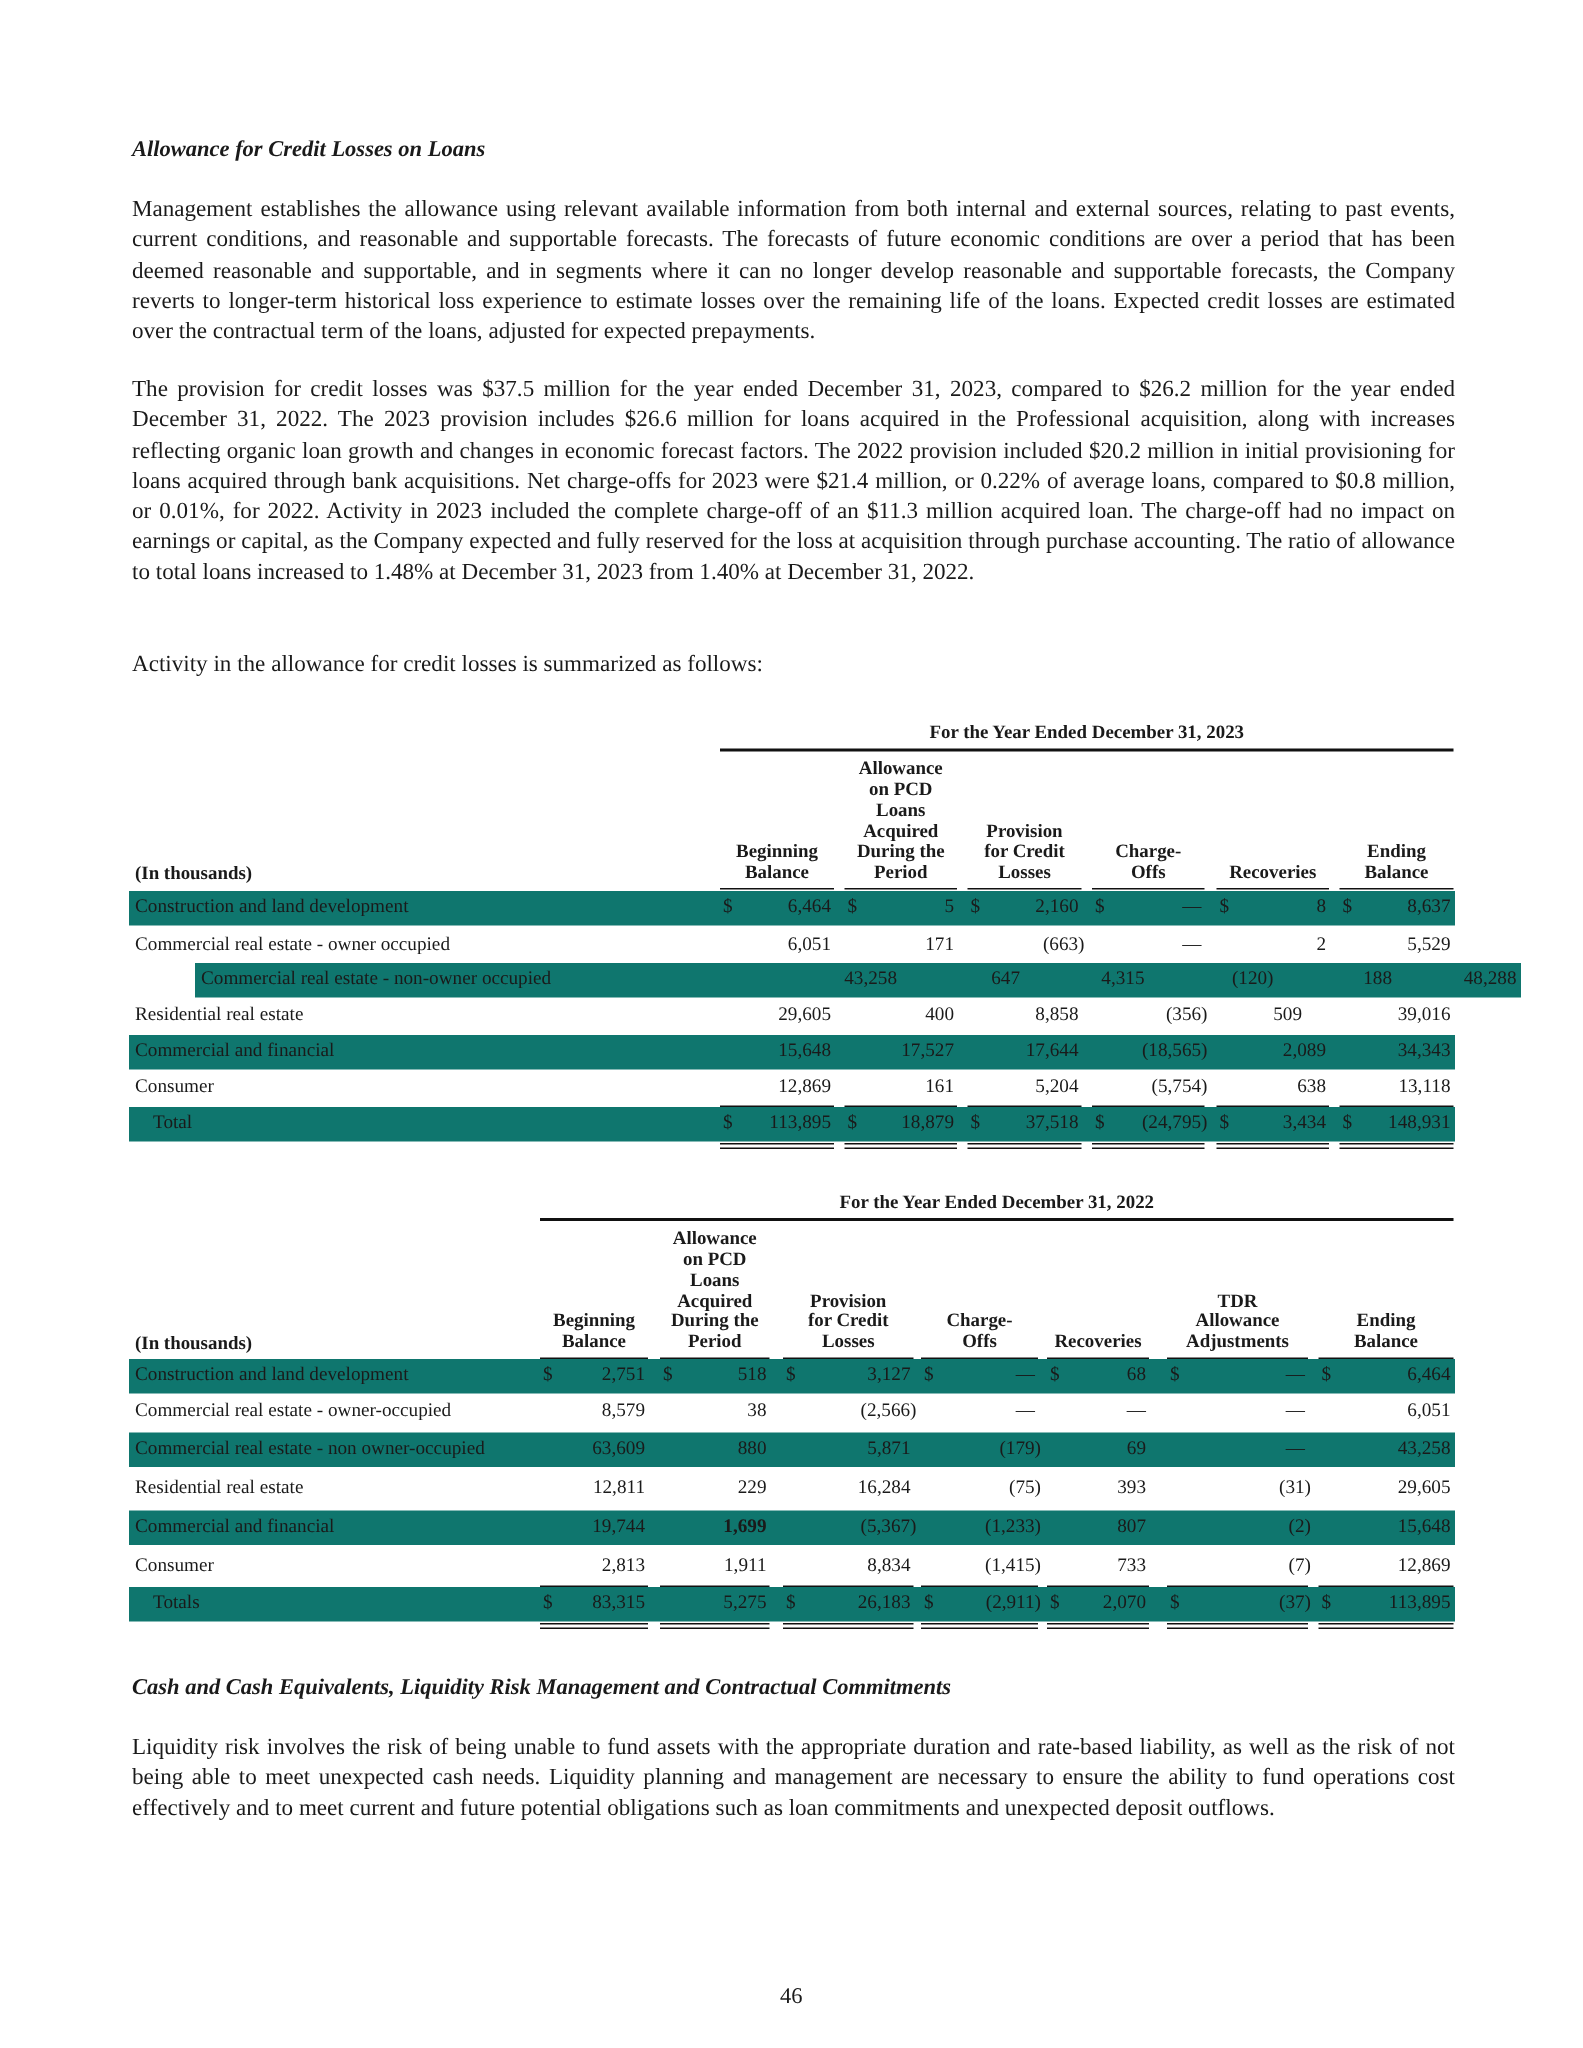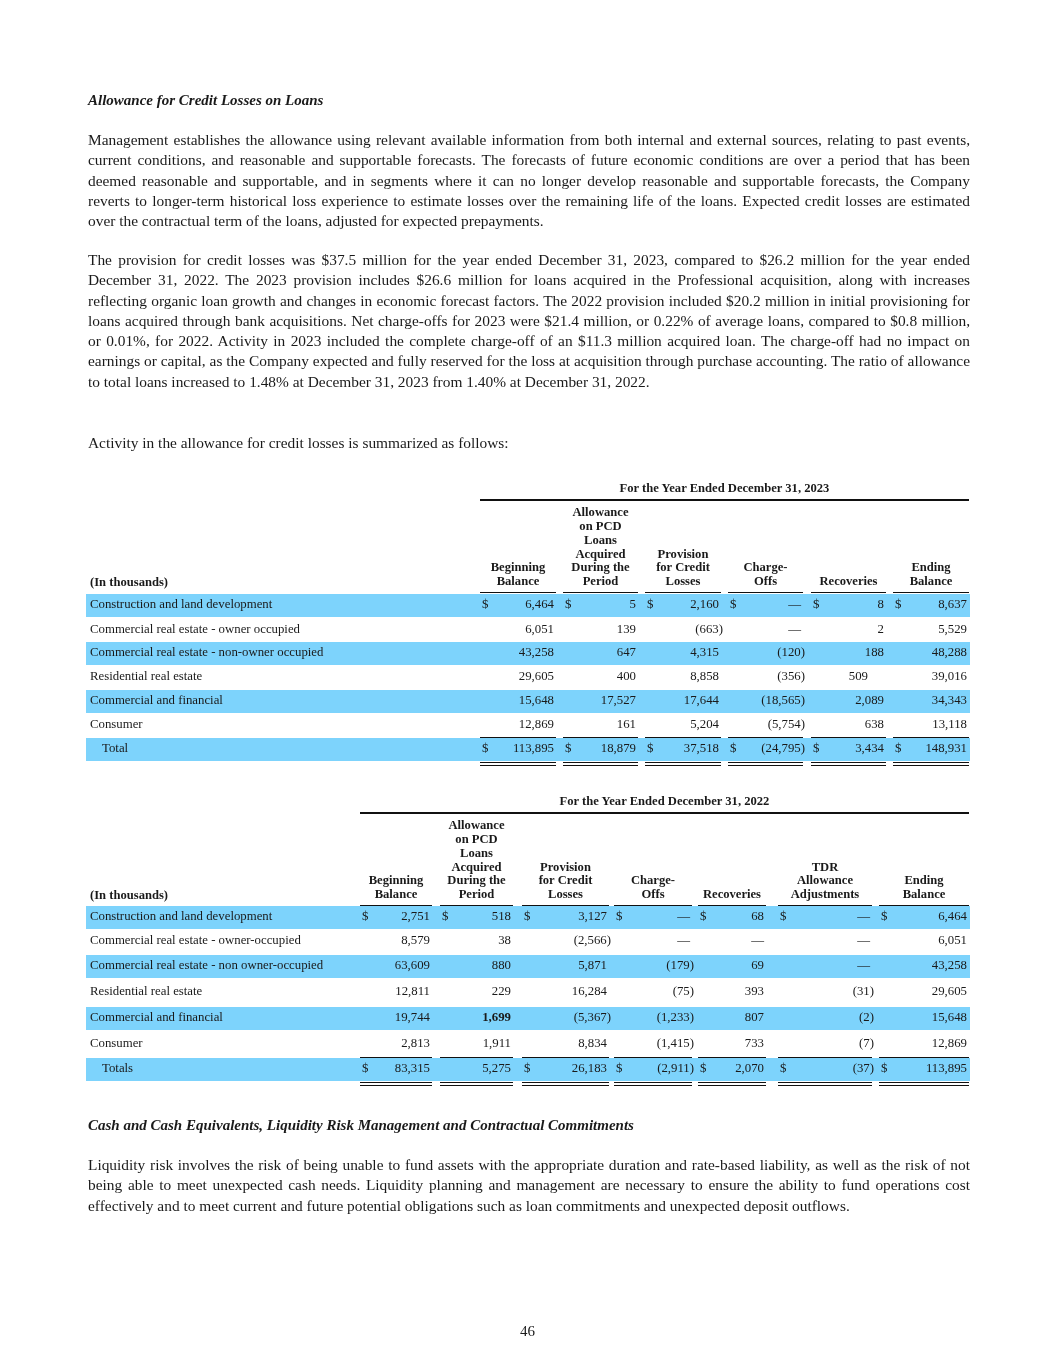--- a/index.html
+++ b/index.html
@@ -7,21 +7,21 @@
   .abs { position: absolute; }
   .heading { font-style: italic; font-weight: bold; font-size: 15px; left: 88px; }
   .para { left: 88px; width: 882px; font-size: 15.4px; line-height: 20.3px; text-align: justify; }
   .para-left { text-align: left; }
   .period { position: absolute; font-weight: bold; font-size: 12.6px; text-align: center; }
   .period-rule { position: absolute; height: 0; border-top: 2px solid #111; }
   .colhdr { position: absolute; font-weight: bold; font-size: 12.6px; line-height: 13.8px; text-align: center; }
   .colhdr-rule { position: absolute; height: 0; border-top: 1.5px solid #111; }
   .rowlabel-hdr { position: absolute; font-weight: bold; font-size: 12.6px; }
   .row { position: absolute; left: 86px; width: 884px; height: 23px; }
-  .row.shade { background: #7dd3fc; }
+  .row.shade { background: #0f766e; }
   .row .label { position: absolute; left: 4px; top: 3px; font-size: 12.8px; white-space: nowrap; }
   .row .label.indent { left: 16px; }
   .cell { position: absolute; top: 3px; font-size: 12.8px; white-space: nowrap; }
   .cell .dollar { position: absolute; left: 0; }
   .cell .val { position: absolute; right: 0; }
   .single-rule { position: absolute; height: 0; border-top: 1.5px solid #111; }
   .double-rule { position: absolute; height: 2px; border-top: 1.5px solid #111; border-bottom: 1.5px solid #111; }
   .pagenum { left: 0; width: 1055px; text-align: center; font-size: 15px; top: 1323px; }
 </style>
 </head>
@@ -84,36 +84,36 @@
         <div class="dollar">$</div>
         <div class="val" style="right: 0px;">8,637</div>
       </div>
     </div>
     <div class="row" style="top: 619px;">
       <div class="label">Commercial real estate - owner occupied</div>
       <div class="cell" style="left: 396px; width: 72px;">
         <div class="val" style="right: 0px;">6,051</div>
       </div>
       <div class="cell" style="left: 479px; width: 71px;">
-        <div class="val" style="right: 0px;">139</div>
+        <div class="val" style="right: 0px;">171</div>
       </div>
       <div class="cell" style="left: 561px; width: 72px;">
         <div class="val" style="right: -4px;">(663)</div>
       </div>
       <div class="cell" style="left: 644px; width: 71px;">
         <div class="val" style="right: 0px;">—</div>
       </div>
       <div class="cell" style="left: 727px; width: 71px;">
         <div class="val" style="right: 0px;">2</div>
       </div>
       <div class="cell" style="left: 809px; width: 72px;">
         <div class="val" style="right: 0px;">5,529</div>
       </div>
     </div>
-    <div class="row shade" style="top: 642px;">
+    <div class="row shade" style="top: 642px; margin-left: 44px;">
       <div class="label">Commercial real estate - non-owner occupied</div>
       <div class="cell" style="left: 396px; width: 72px;">
         <div class="val" style="right: 0px;">43,258</div>
       </div>
       <div class="cell" style="left: 479px; width: 71px;">
         <div class="val" style="right: 0px;">647</div>
       </div>
       <div class="cell" style="left: 561px; width: 72px;">
         <div class="val" style="right: 0px;">4,315</div>
       </div>

